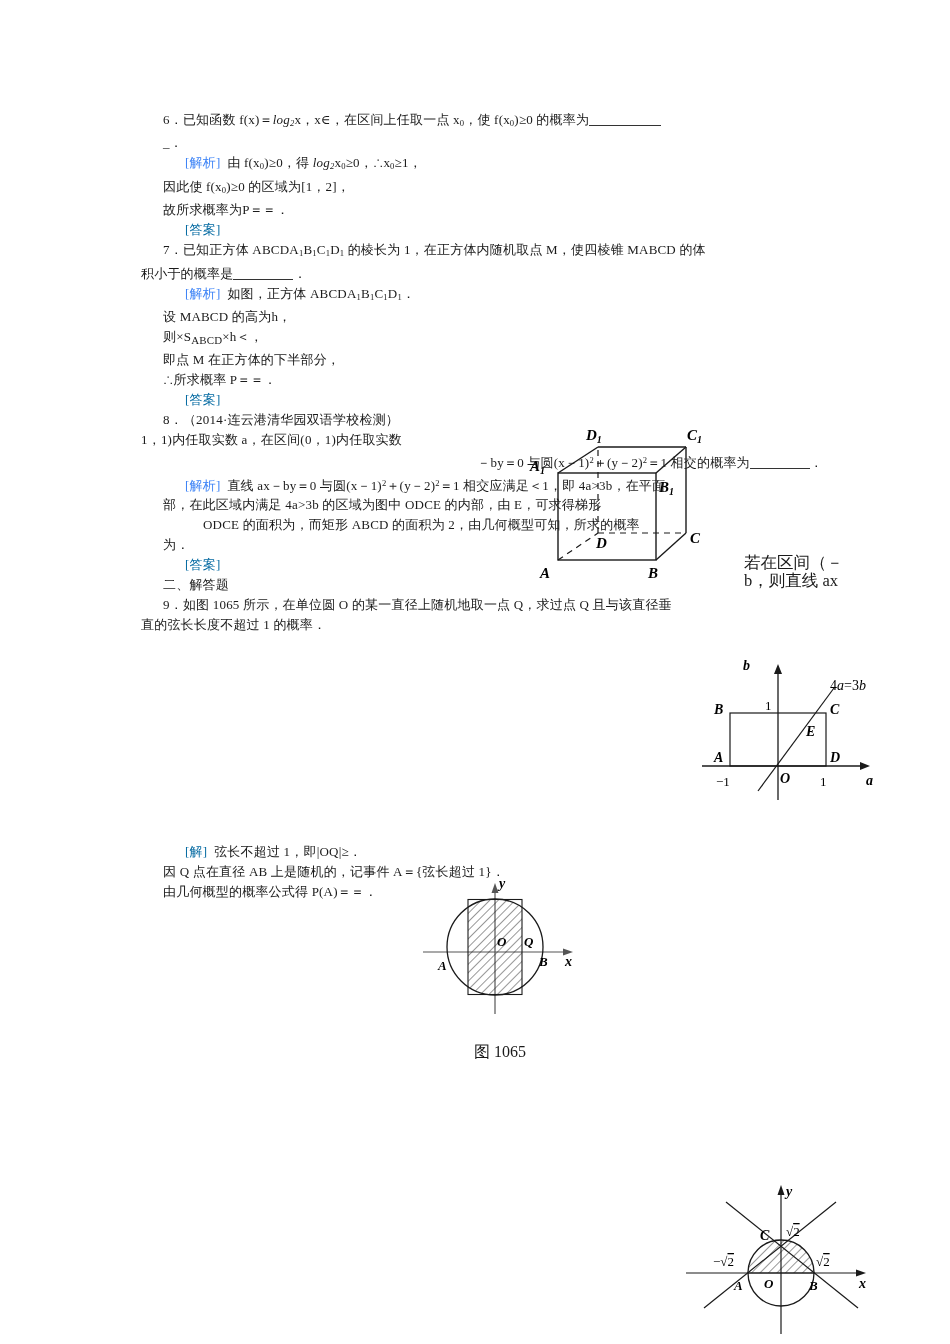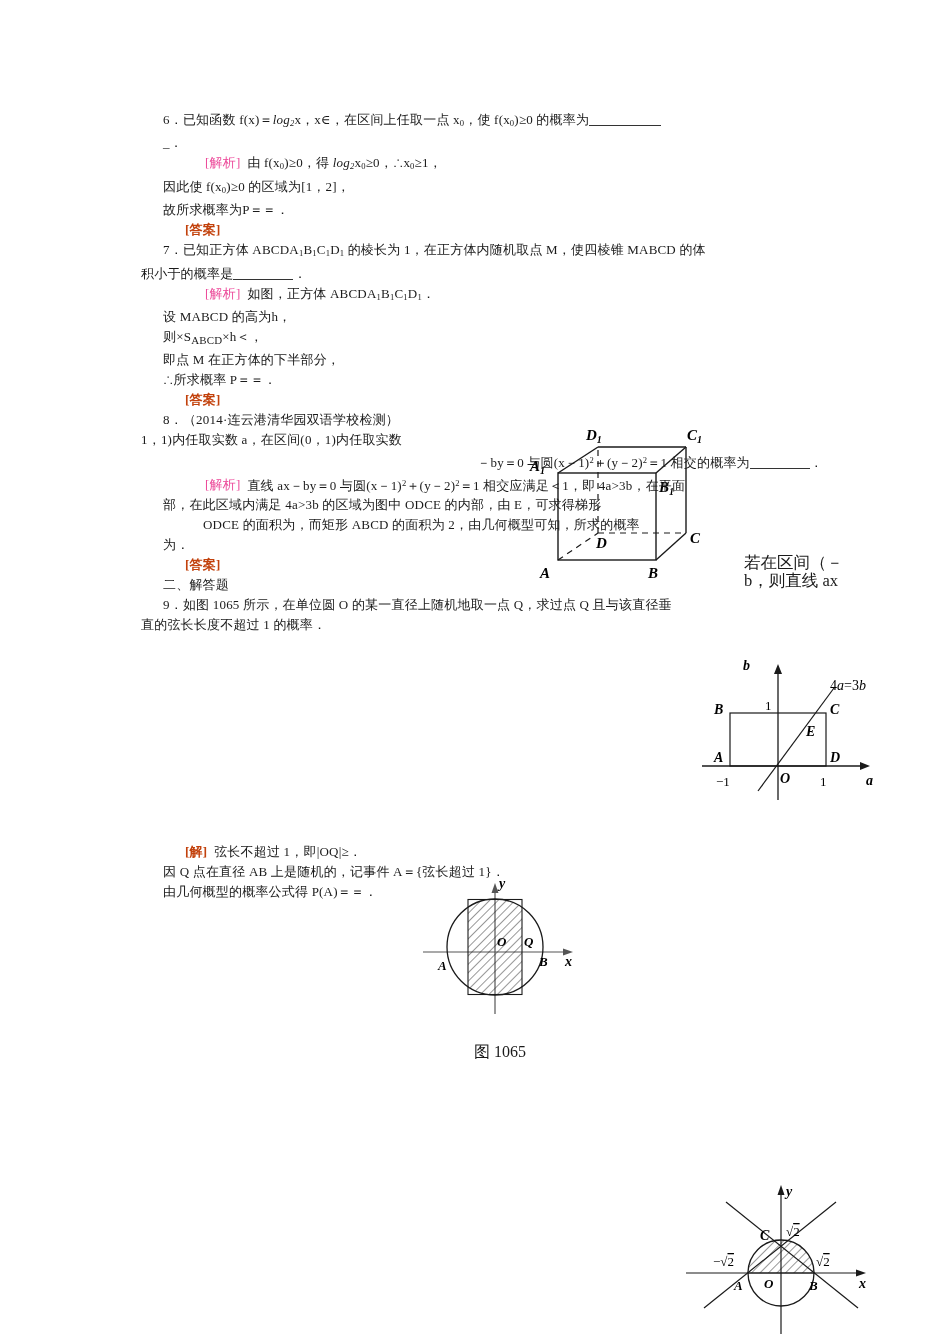--- a/index.html
+++ b/index.html
@@ -27,22 +27,22 @@
     top: 110px;
     width: 660px;
   }
   .ln {
     font-size: 13px;
     line-height: 20px;
     white-space: nowrap;
     letter-spacing: 0.2px;
   }
   .indent { padding-left: 22px; }
-  .tag-blue { color: #ec4899; margin-left: 20px; }
-  .tag-red  { color: #c2410c; font-weight: bold; }
+  .tag-blue { color: #3b82f6; }
+  .tag-red  { color: #0369a1; }
   .blank {
     display: inline-block;
     border-bottom: 1px solid #333;
     width: 72px;
     vertical-align: -2px;
   }
   .blank.sm { width: 60px; }
   sub { font-size: 0.66em; vertical-align: -0.28em; }
   sup { font-size: 0.66em; vertical-align: 0.42em; }
   .it { font-style: italic; }

